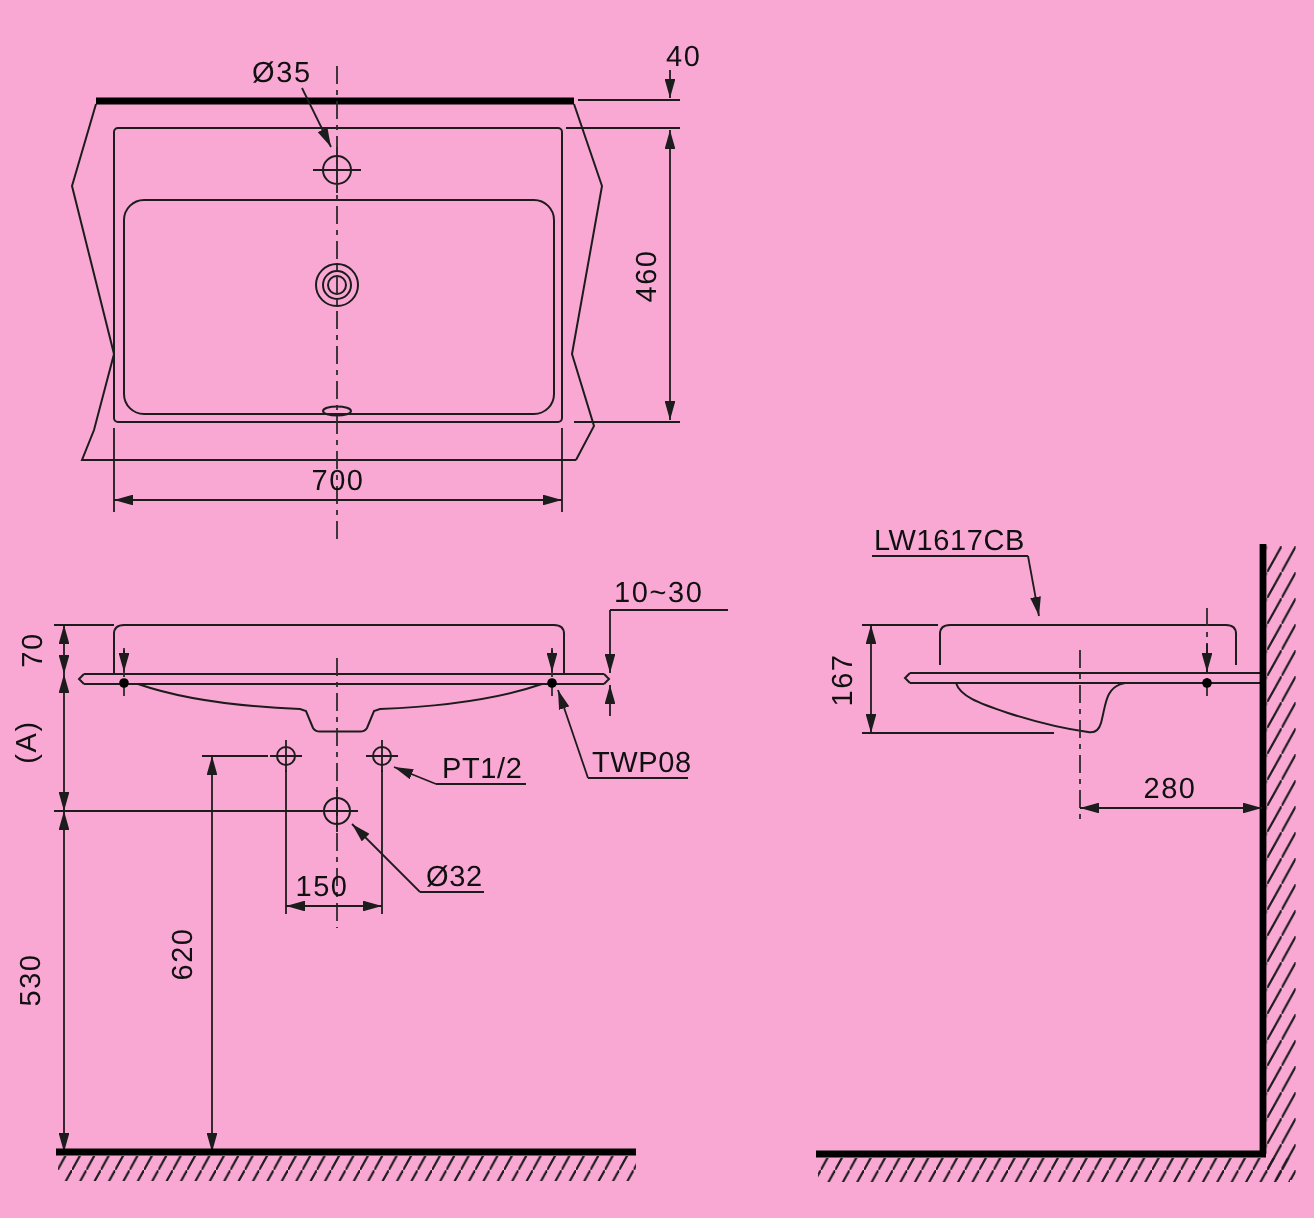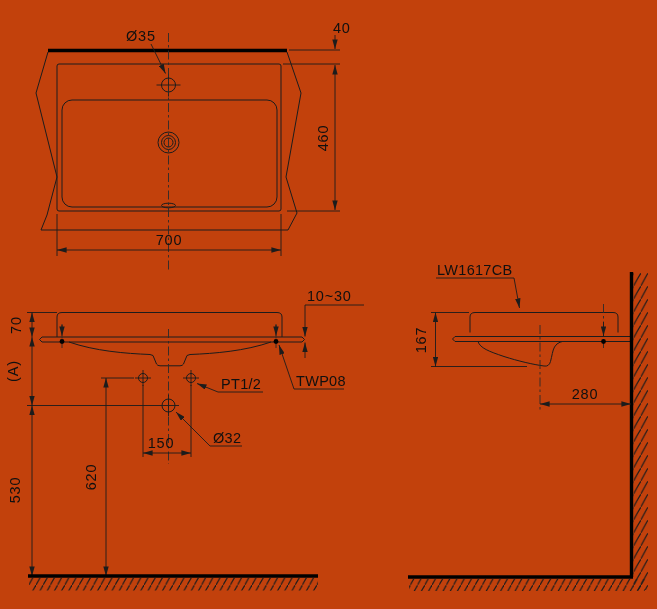--- a/index.html
+++ b/index.html
@@ -1,16 +1,16 @@
 <!DOCTYPE html>
 <html><head>
 <meta charset="utf-8">
 <style>
   html,body{margin:0;padding:0;background:#ffffff;}
-  .sheet{position:relative;width:657px;height:609px;background:#c2410c;overflow:hidden;
+  .sheet{position:relative;width:657px;height:609px;background:#f9a8d4;overflow:hidden;
          font-family:"Liberation Sans", sans-serif;}
   svg{position:absolute;left:0;top:0;}
   .thin{stroke:#1c1c1c;stroke-width:1;fill:none;}
   .thick{stroke:#000000;stroke-width:3.4;fill:none;}
   .cl{stroke:#2a2a2a;stroke-width:0.9;fill:none;stroke-dasharray:9 3 2.5 3;}
   .diml{stroke:#1c1c1c;stroke-width:0.9;fill:none;}
   .dim{font-size:14.5px;letter-spacing:0.8px;fill:#101010;}
   .lbl{font-size:14.5px;letter-spacing:0.3px;fill:#101010;}
   .dot{fill:#000;stroke:none;}
 </style>

